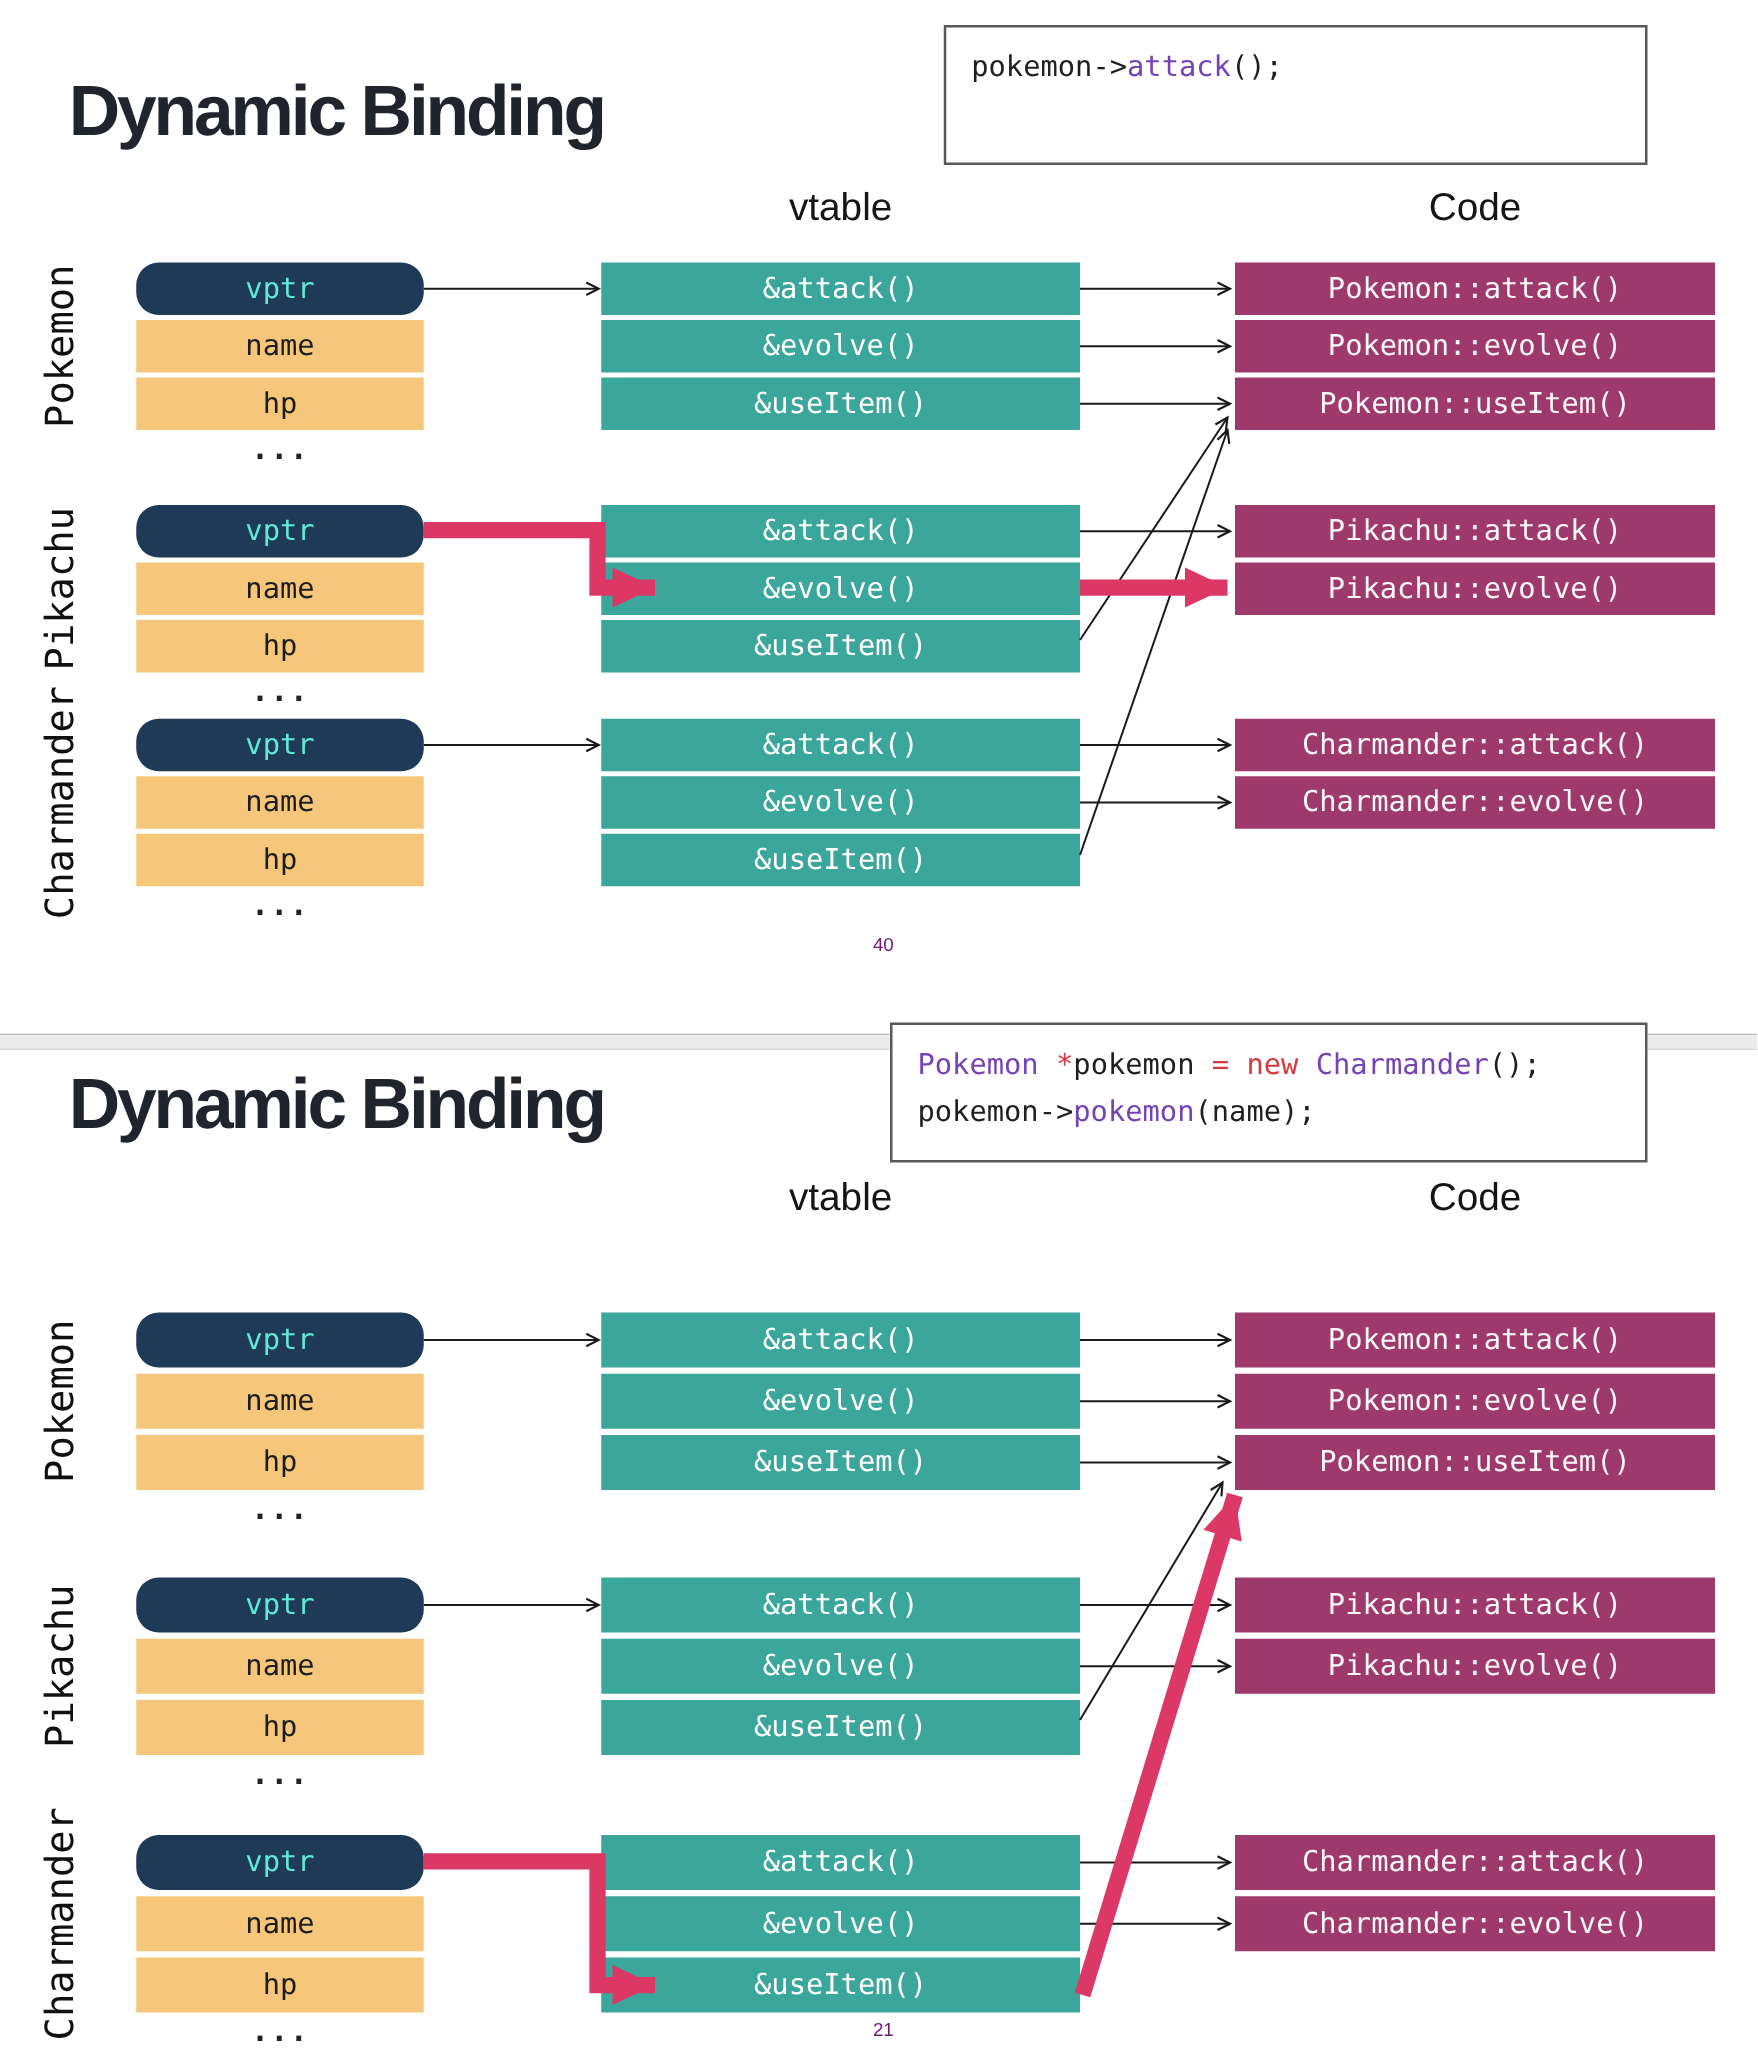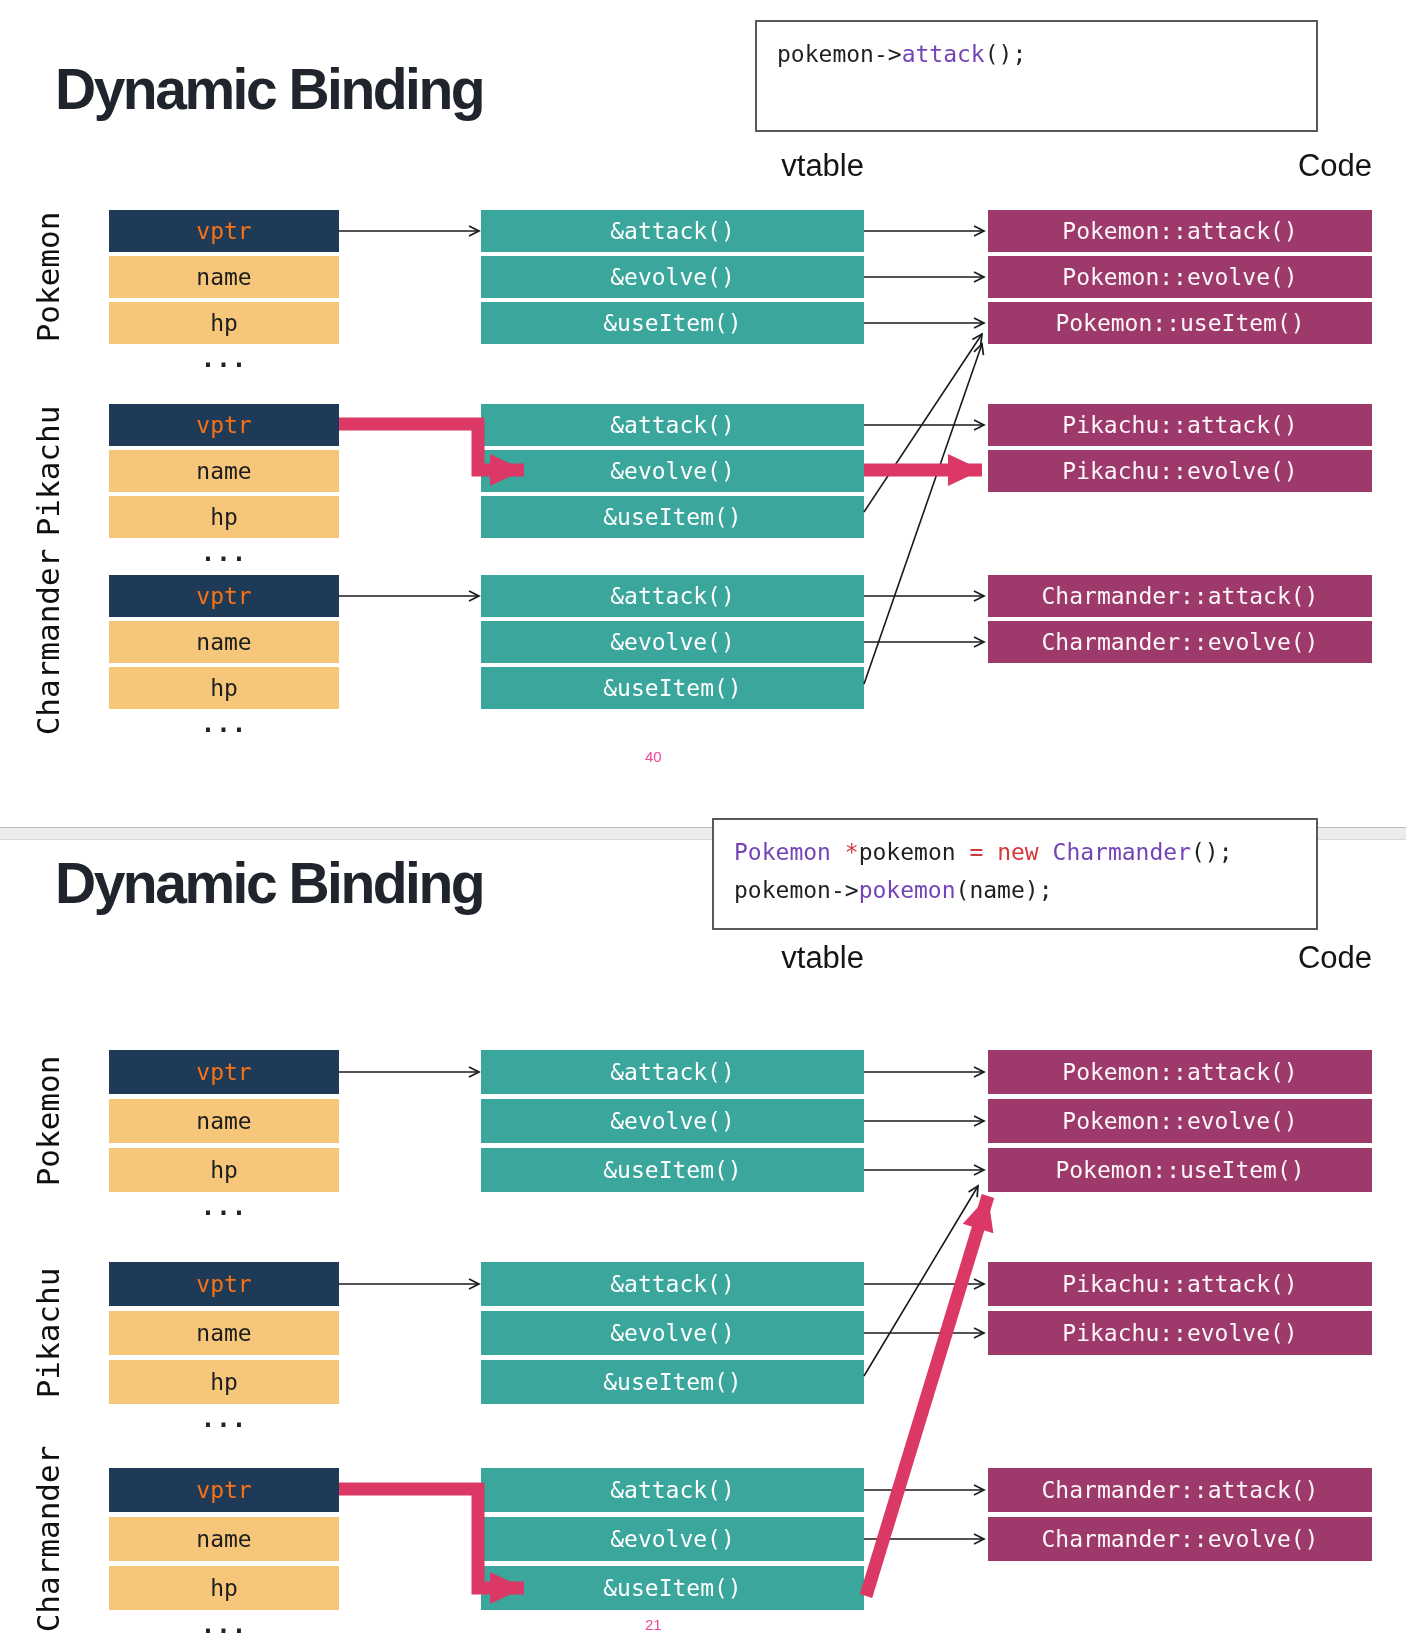--- a/index.html
+++ b/index.html
@@ -7,36 +7,36 @@
           font-family:"Liberation Sans",sans-serif;}
   .slide-title{position:absolute;left:55px;font-size:57px;font-weight:bold;color:#20242C;
                letter-spacing:-2.5px;margin:0;font-family:"Liberation Sans",sans-serif;}
   .codebox{position:absolute;background:#fff;border:2px solid #58595b;box-sizing:border-box;
            padding:13px 0 0 20px;font-family:"DejaVu Sans Mono",monospace;font-size:23px;}
   .codeline{height:38px;line-height:38px;white-space:pre;}
   .tok{white-space:pre;}
   .c-plain{color:#1f1f1f;}
   .c-purple{color:#7443B6;}
   .c-red{color:#D6383E;}
-  .colhead{position:absolute;text-align:right;font-size:31px;color:#151515;
+  .colhead{position:absolute;text-align:center;font-size:31px;color:#151515;
            font-family:"Liberation Sans",sans-serif;}
   .cell{position:absolute;font-family:"DejaVu Sans Mono",monospace;font-size:23px;text-align:center;
         box-sizing:border-box;}
   .h42{height:42px;line-height:42px;}
   .h44{height:44px;line-height:44px;}
-  .navy{background:#1E3A57;color:#f97316;}
+  .navy{background:#1E3A57;color:#5eead4;border-radius:18px;}
   .orange{background:#F6C77B;color:#1d1d1d;}
   .teal{background:#3AA69C;color:#ffffff;}
   .magenta{background:#9E3A6B;color:#fbf6f8;}
   .dots{position:absolute;text-align:center;font-family:"DejaVu Sans Mono",monospace;font-size:24px;
         font-weight:bold;color:#222;height:26px;line-height:26px;letter-spacing:1px;}
   .rotlab{position:absolute;left:6px;width:84px;display:flex;align-items:center;justify-content:center;}
   .rotlab-text{transform:rotate(-90deg);white-space:nowrap;font-family:"DejaVu Sans Mono",monospace;
                font-size:31px;color:#101010;}
-  .pagenum{position:absolute;width:70px;text-align:left;font-size:15px;color:#ec4899;
+  .pagenum{position:absolute;width:70px;text-align:right;font-size:15px;color:#701a75;
            font-family:"Liberation Sans",sans-serif;}
   .divider{position:absolute;left:0;top:827px;width:1406px;height:13px;background:#ececec;
            border-top:1px solid #bdbdbd;border-bottom:1px solid #d9d9d9;box-sizing:border-box;}
   .arrows{position:absolute;left:0;top:0;width:1406px;height:1646px;pointer-events:none;z-index:5;}
 </style>
 </head>
 <body>
 
 <div class="canvas">
 

